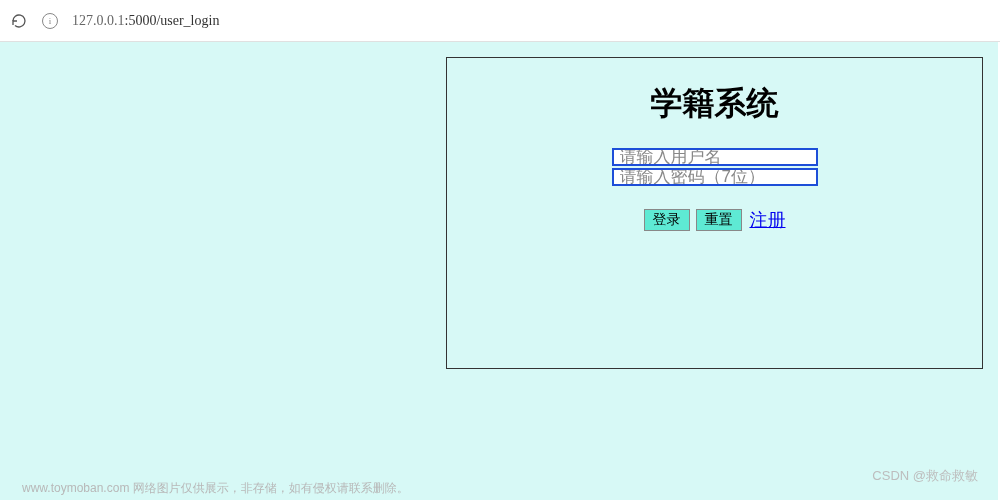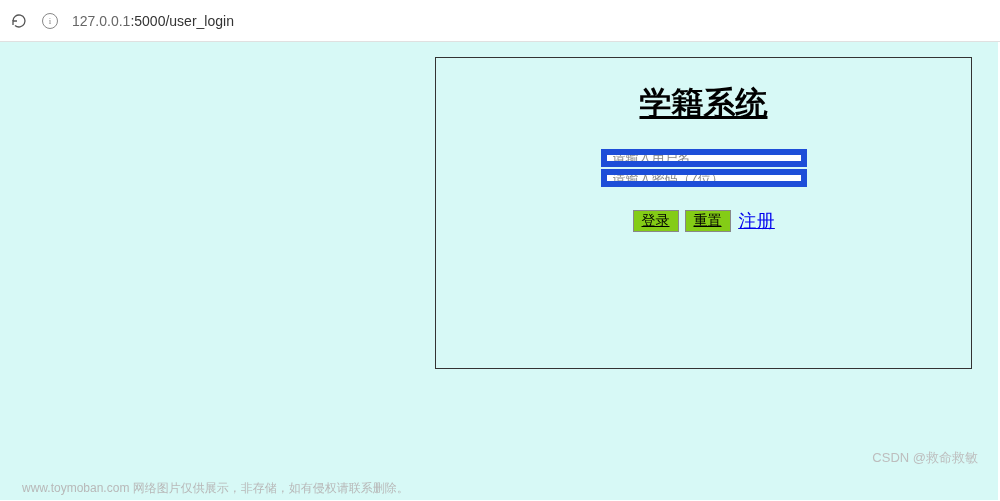--- a/index.html
+++ b/index.html
@@ -45,73 +45,73 @@
       display: flex;
       align-items: center;
       justify-content: center;
       font-size: 9px;
       color: #888;
       font-family: serif;
     }
     .url-text {
       color: #666;
       font-size: 14px;
+      font-family: Liberation Serif, serif;
     }
     .url-text .path {
       color: #333;
     }
     .page-area {
       background: #d7f9f6;
       width: 998px;
       height: 458px;
       position: relative;
     }
     .login-box {
       position: absolute;
-      left: 435px;
+      left: 446px;
       top: 15px;
       width: 537px;
       height: 312px;
       border: 1px solid #333;
       text-align: center;
       padding-top: 24px;
-      text-decoration: underline;
     }
     .title {
       font-size: 32px;
       font-weight: bold;
       color: #000;
       margin-bottom: 22px;
     }
     .input-row {
       margin-bottom: 2px;
     }
     .text-input {
       width: 206px;
       height: 18px;
       padding: 2px 6px;
-      font-size: 13px;
-      border: 6px solid #1d4ed8;
+      font-size: 17px;
+      border: 2px solid #1d4ed8;
       background: #fff;
       font-family: Arial, "Microsoft YaHei", sans-serif;
     }
     .text-input::placeholder {
       color: #888;
     }
     .button-row {
       margin-top: 22px;
       display: flex;
       justify-content: center;
       align-items: center;
       gap: 6px;
     }
     .btn {
       padding: 1px 8px;
       font-size: 14px;
-      background: #84cc16;
+      background: #5eead4;
       border: 1px solid #888;
       cursor: pointer;
       font-family: Arial, "Microsoft YaHei", sans-serif;
     }
     .register-link {
       color: #0000ee;
       text-decoration: underline;
       font-size: 18px;
       cursor: pointer;
       margin-left: 2px;
@@ -119,21 +119,21 @@
     .watermark-bl {
       position: absolute;
       left: 22px;
       bottom: 4px;
       color: #b8b8b8;
       font-size: 12px;
     }
     .watermark-br {
       position: absolute;
       right: 22px;
-      bottom: 34px;
+      bottom: 16px;
       color: #bdbdbd;
       font-size: 13px;
     }
   </style>
 </head>
 <body>
 
 <div class="browser-bar">
   <div class="refresh-icon">
     <svg viewBox="0 0 24 24" fill="none" stroke="currentColor" stroke-width="2">

